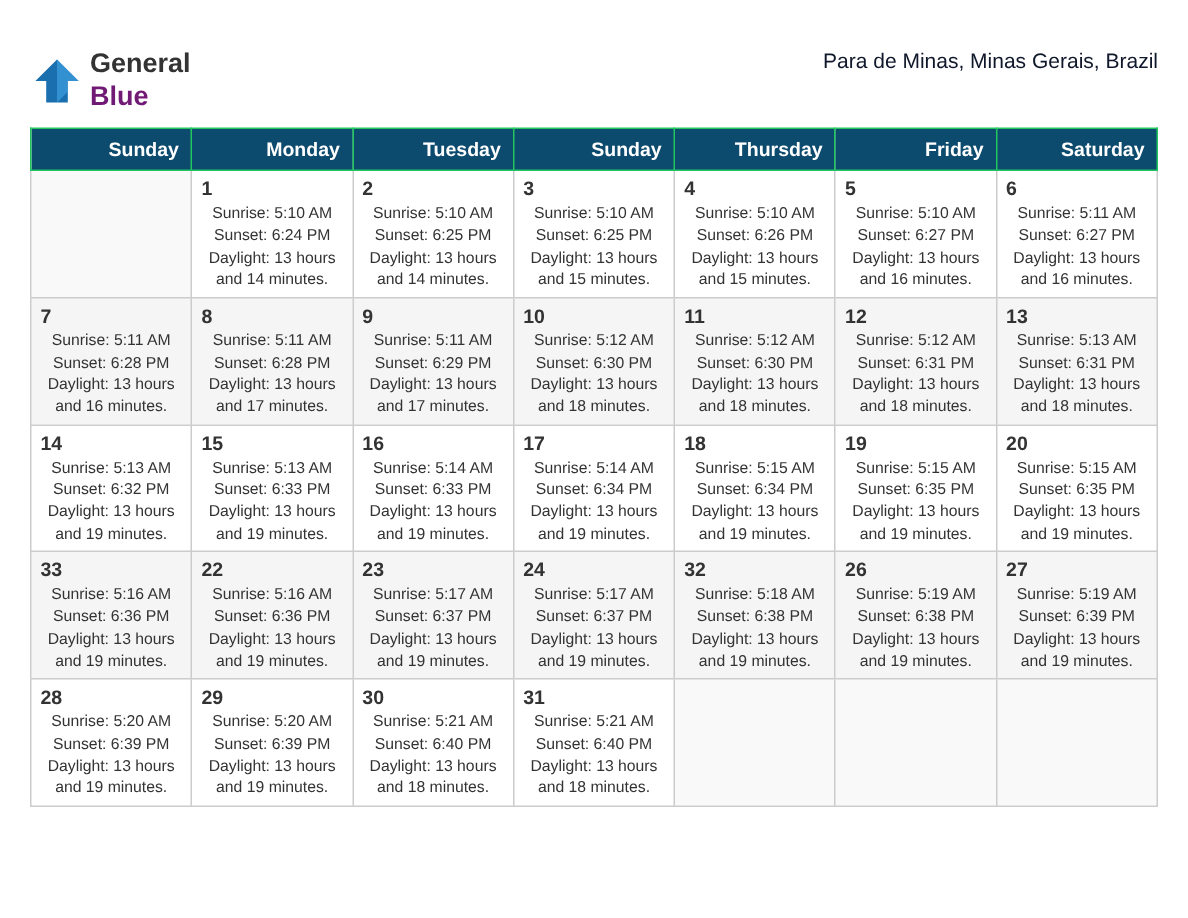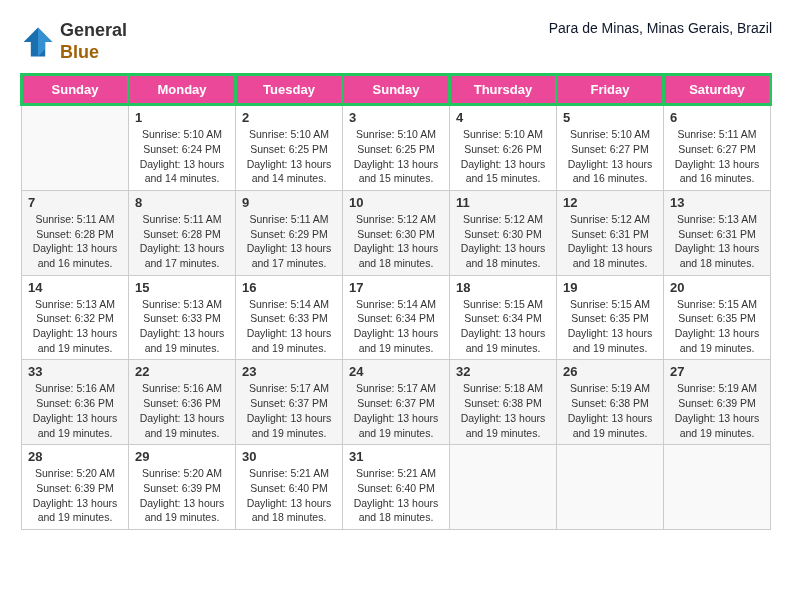--- a/index.html
+++ b/index.html
@@ -8,33 +8,34 @@
       background: #fff;
       width: 792px;
       min-height: 612px;
       padding: 20px;
     }
     .header {
       display: flex;
       justify-content: space-between;
       align-items: flex-start;
       margin-bottom: 10px;
+      margin-top: 12px;
     }
     .logo {
       display: flex;
       align-items: center;
       gap: 4px;
     }
     .logo-text {
       font-size: 18px;
       font-weight: bold;
       color: #333;
       line-height: 1.2;
     }
-    .logo-blue { color: #a16207; }
+    .logo-blue { color: #701a75; }
     .logo-icon {
       width: 36px;
       height: 36px;
     }
     .title-block {
       text-align: right;
     }
     .month-title {
       font-size: 32px;
       font-weight: bold;
@@ -43,27 +44,27 @@
     .location {
       font-size: 14px;
       color: #0f172a;
     }
     .calendar {
       width: 100%;
       border-collapse: collapse;
       border: 1px solid #ccc;
     }
     .calendar th {
-      background-color: #ec4899;
+      background-color: #0c4a6e;
       color: #fff;
-      text-align: center;
+      text-align: right;
       padding: 6px 8px;
       font-size: 13px;
       font-weight: bold;
-      border: 3px solid #22c55e;
+      border: 1px solid #22c55e;
     }
     .calendar td {
       vertical-align: top;
       border: 1px solid #ccc;
       padding: 4px 6px;
       width: 107px;
       min-height: 80px;
       font-size: 11px;
       color: #333;
     }

